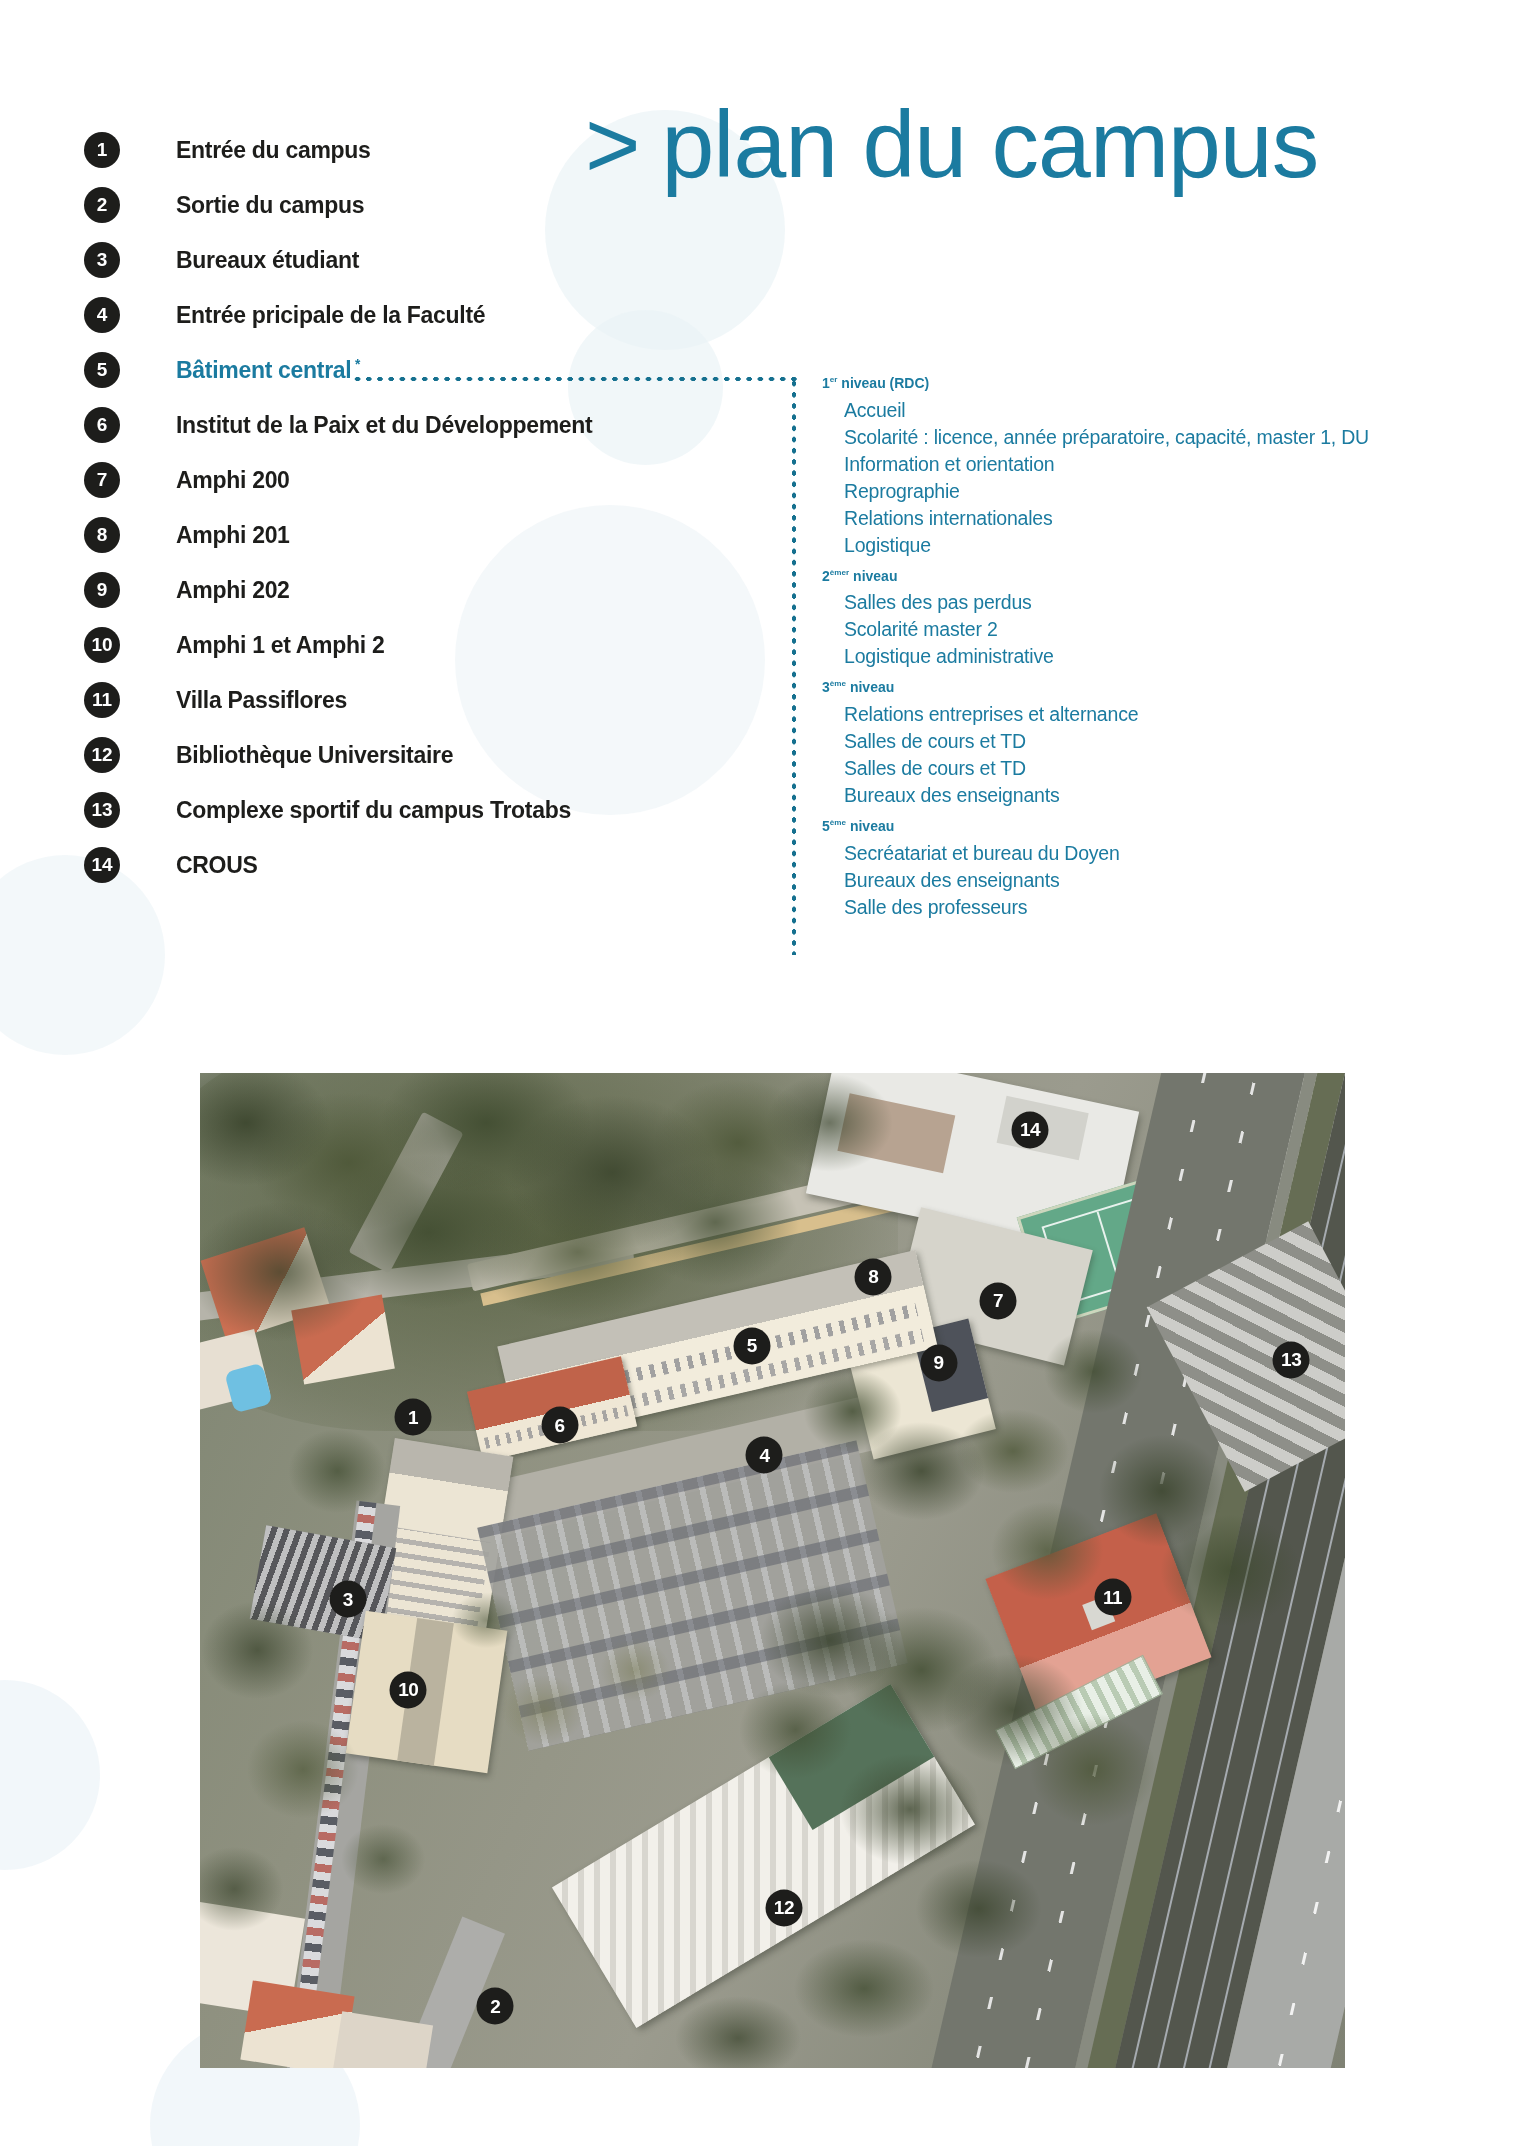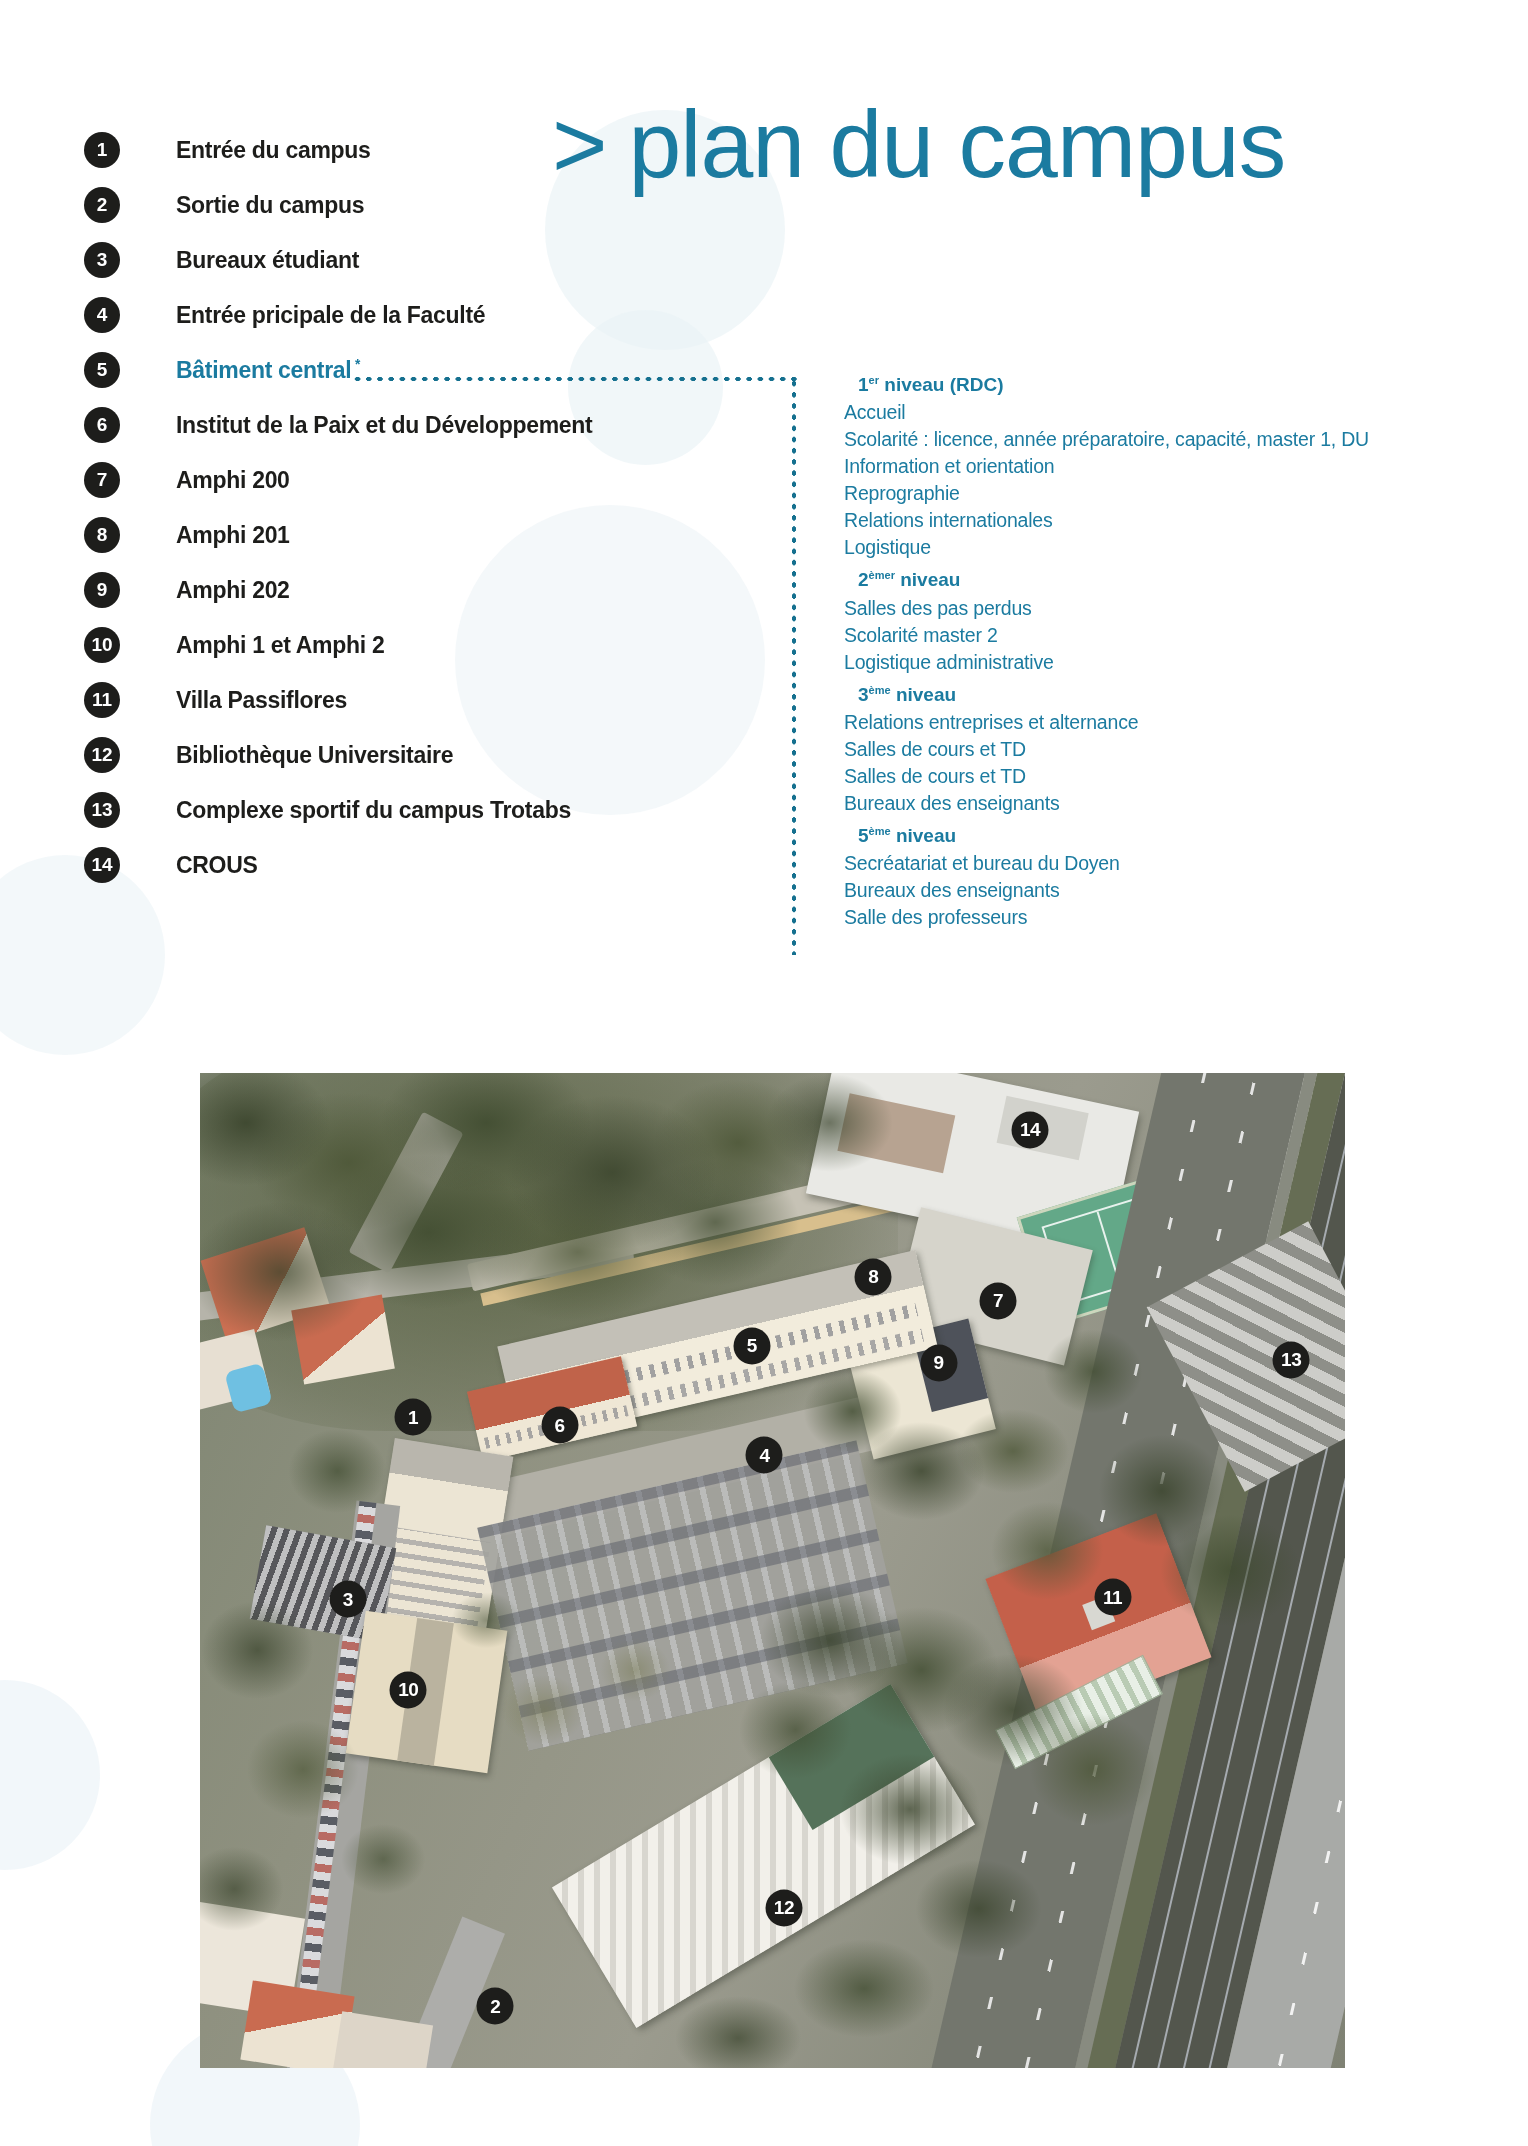--- a/index.html
+++ b/index.html
@@ -19,21 +19,21 @@
   .soft-circle{position:absolute;border-radius:50%;background:#e9f2f6;opacity:.65;z-index:0;}
   .sc1{left:545px;top:110px;width:240px;height:240px;}
   .sc2{left:568px;top:310px;width:155px;height:155px;}
   .sc3{left:455px;top:505px;width:310px;height:310px;opacity:.5;}
   .sc4{left:-35px;top:855px;width:200px;height:200px;opacity:.55;}
   .sc5{left:-90px;top:1680px;width:190px;height:190px;opacity:.6;}
   .sc6{left:150px;top:2020px;width:210px;height:210px;opacity:.6;}
 
   
   .title{
-    position:absolute;left:552px;top:26px;z-index:2;
+    position:absolute;left:585px;top:26px;z-index:2;
     color:var(--teal);font-size:95px;font-weight:300;letter-spacing:-1px;
     white-space:nowrap;line-height:1.15;
   }
   .title .chev{margin-right:22px;font-weight:300;}
 
   
   .legend{position:absolute;left:84px;top:132px;z-index:2;}
   .legend-row{display:flex;align-items:center;height:36px;margin-bottom:19px;}
   .legend-row.extra-gap{margin-top:10px;}
   .badge{
@@ -55,21 +55,21 @@
     background-size:11.2px 8px;background-repeat:repeat-x;
   }
   .dots-v{
     position:absolute;left:790px;top:378px;width:8px;height:577px;z-index:1;
     background-image:radial-gradient(2.5px 2.5px at 50% 50%, var(--teal-deep) 97%, rgba(0,0,0,0) 100%);
     background-size:8px 11.2px;background-repeat:repeat-y;
   }
 
   
   .panel{position:absolute;left:822px;top:366px;width:580px;z-index:2;color:var(--teal);}
-  .panel-heading{font-size:19px;font-weight:700;line-height:28px;white-space:nowrap;margin-left:36px;}
+  .panel-heading{font-size:14px;font-weight:700;line-height:28px;white-space:nowrap;}
   .panel-heading sup{font-size:58%;font-weight:700;}
   .panel-item{font-size:19.5px;font-weight:400;line-height:27px;padding-left:22px;white-space:nowrap;letter-spacing:-0.2px;}
 
   
   .map{
     position:absolute;left:200px;top:1073px;width:1145px;height:995px;overflow:hidden;z-index:1;
     background:linear-gradient(115deg,#7e8571 0%,#8f9180 28%,#9b9b8e 55%,#8a8c7e 76%,#7f8274 100%);
   }
   .shape{position:absolute;}
 

